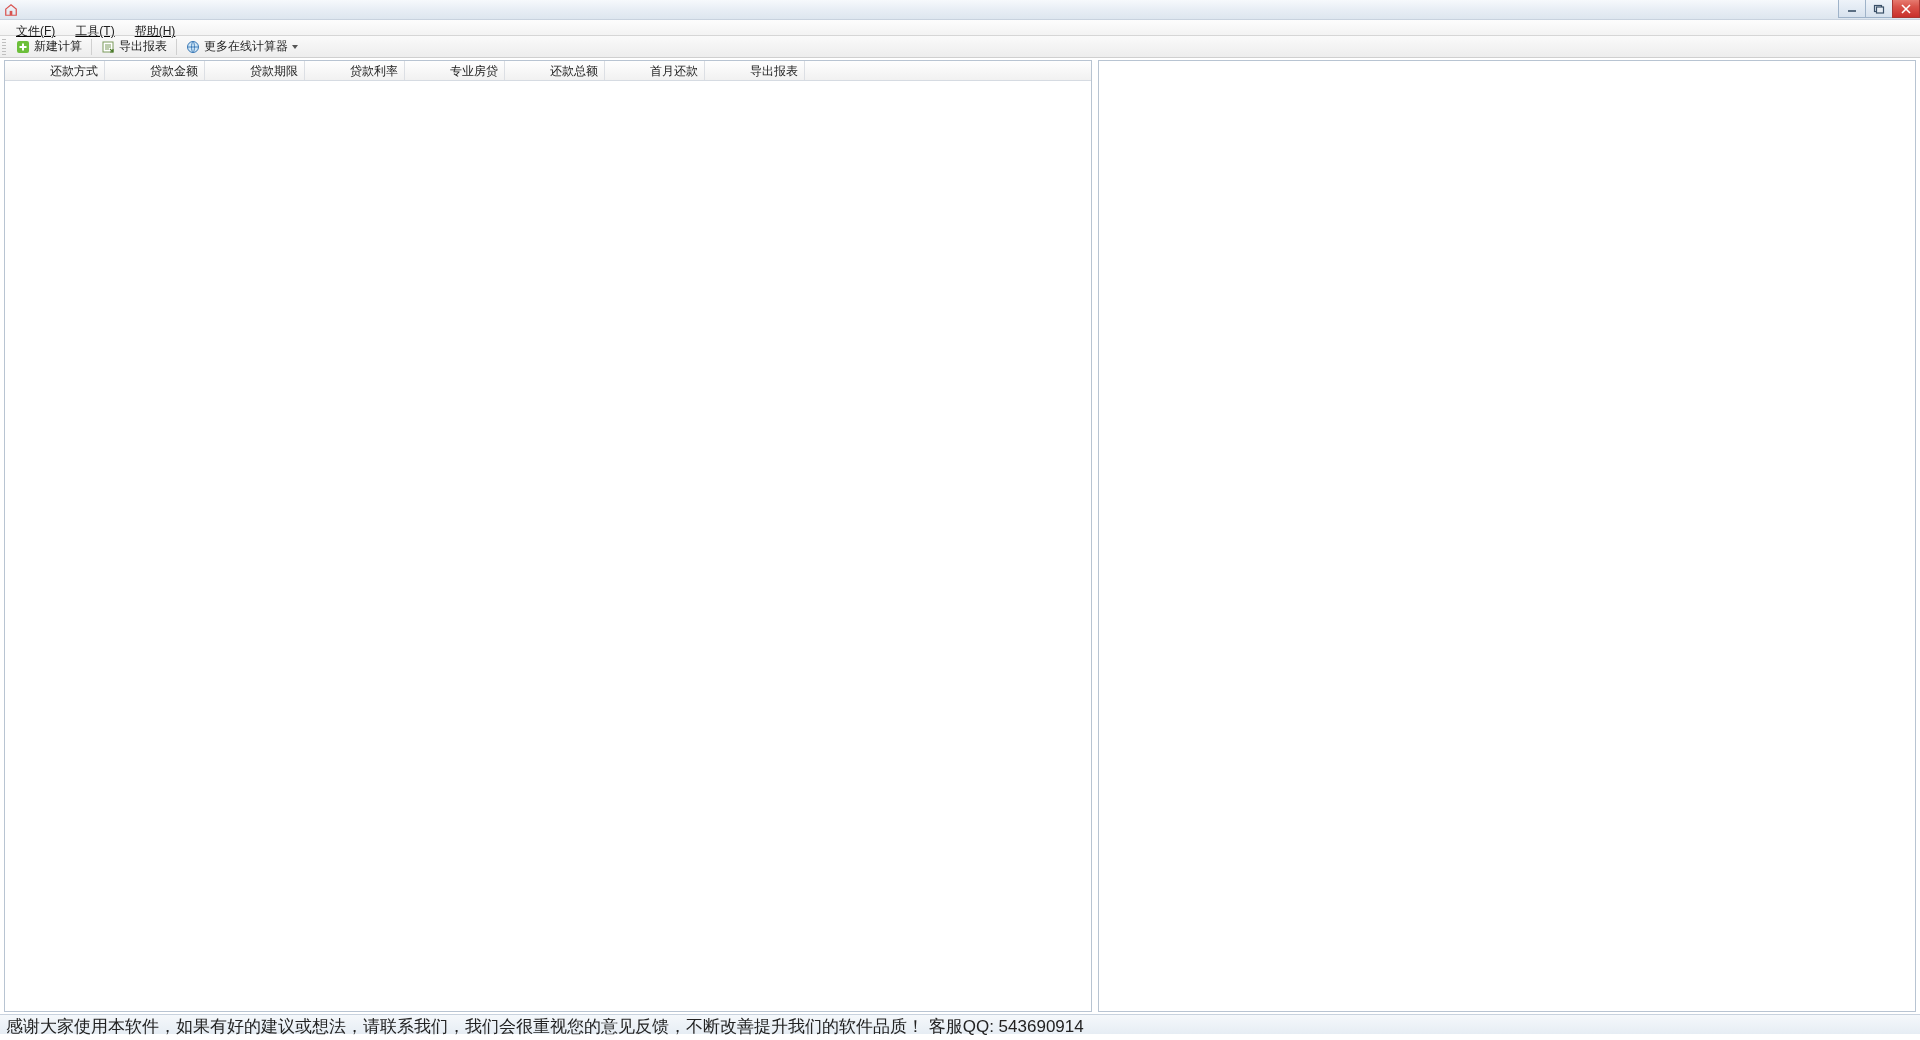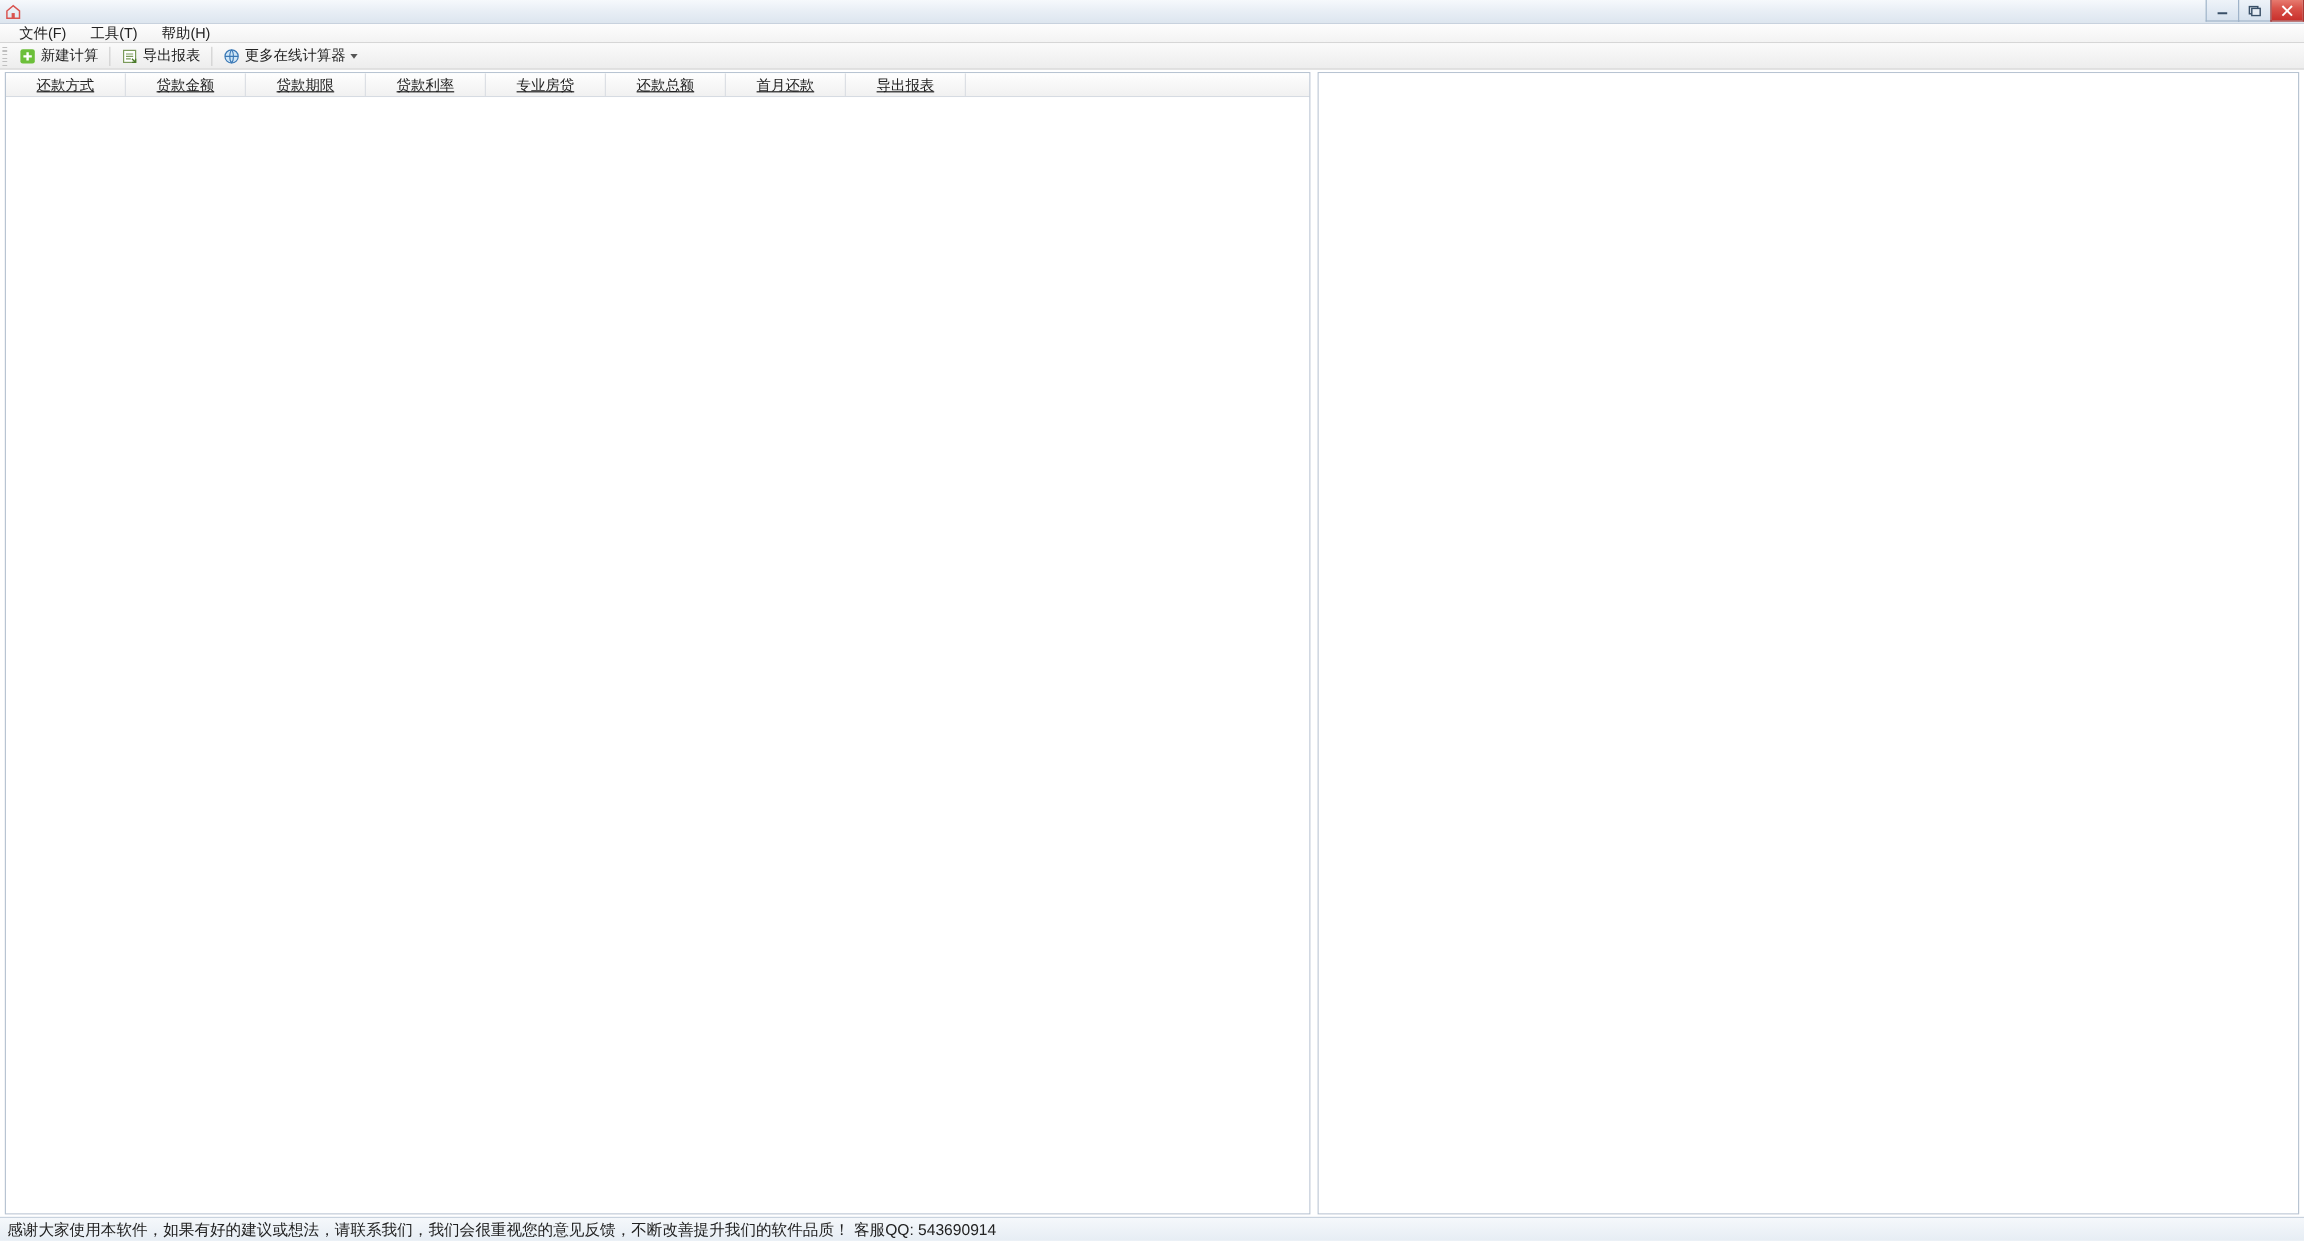--- a/index.html
+++ b/index.html
@@ -58,22 +58,23 @@
   border-color: #a93732;
 }
 .win-btn.close svg { stroke: #fff; }
 
 
 .menubar {
   height: 16px;
   background: linear-gradient(to bottom, #fdfdfd, #f3f3f3);
   border-bottom: 1px solid #d6d6d6;
   display: flex;
-  align-items: center;
+  align-items: flex-start;
   padding-left: 6px;
+  text-decoration: underline;
 }
 .menu-item {
   padding: 0 10px;
   line-height: 22px;
   color: #222;
   cursor: default;
 }
 
 
 .toolbar {
@@ -135,40 +136,39 @@
   background: linear-gradient(to bottom, #fefefe, #f1f1f1);
   border-bottom: 1px solid #d6dbe2;
   display: flex;
   overflow: hidden;
 }
 .gh-cell {
   border-right: 1px solid #dcdfe4;
   padding: 0 6px;
   line-height: 20px;
   color: #222;
-  text-align: center;
+  text-align: right;
   white-space: nowrap;
   flex: 0 0 auto;
-  text-decoration: underline;
 }
 .panel-left .gh-cell { width: 100px; }
 .panel-right .gh-cell { width: 100px; }
 
 .grid-body { flex: 1; background: #fff; }
 
 
 .statusbar {
   height: 20px;
   background: linear-gradient(to bottom, #f5f8fb, #e6edf4);
   border-top: 1px solid #c8d2de;
   display: flex;
-  align-items: flex-end;
+  align-items: flex-start;
   padding: 0 6px;
   color: #222;
-  font-size: 13px;
+  font-size: 17px;
 }
 </style>
 </head>
 <body>
 
 <div class="titlebar">
   <span class="app-icon">
     <svg viewBox="0 0 16 16">
         <path d="M2 7 L8 2 L14 7 L14 14 L2 14 Z" fill="none" stroke="#d9534f" stroke-width="1.4"></path>
         <rect x="6.5" y="9" width="3" height="5" fill="#d9534f"></rect>

